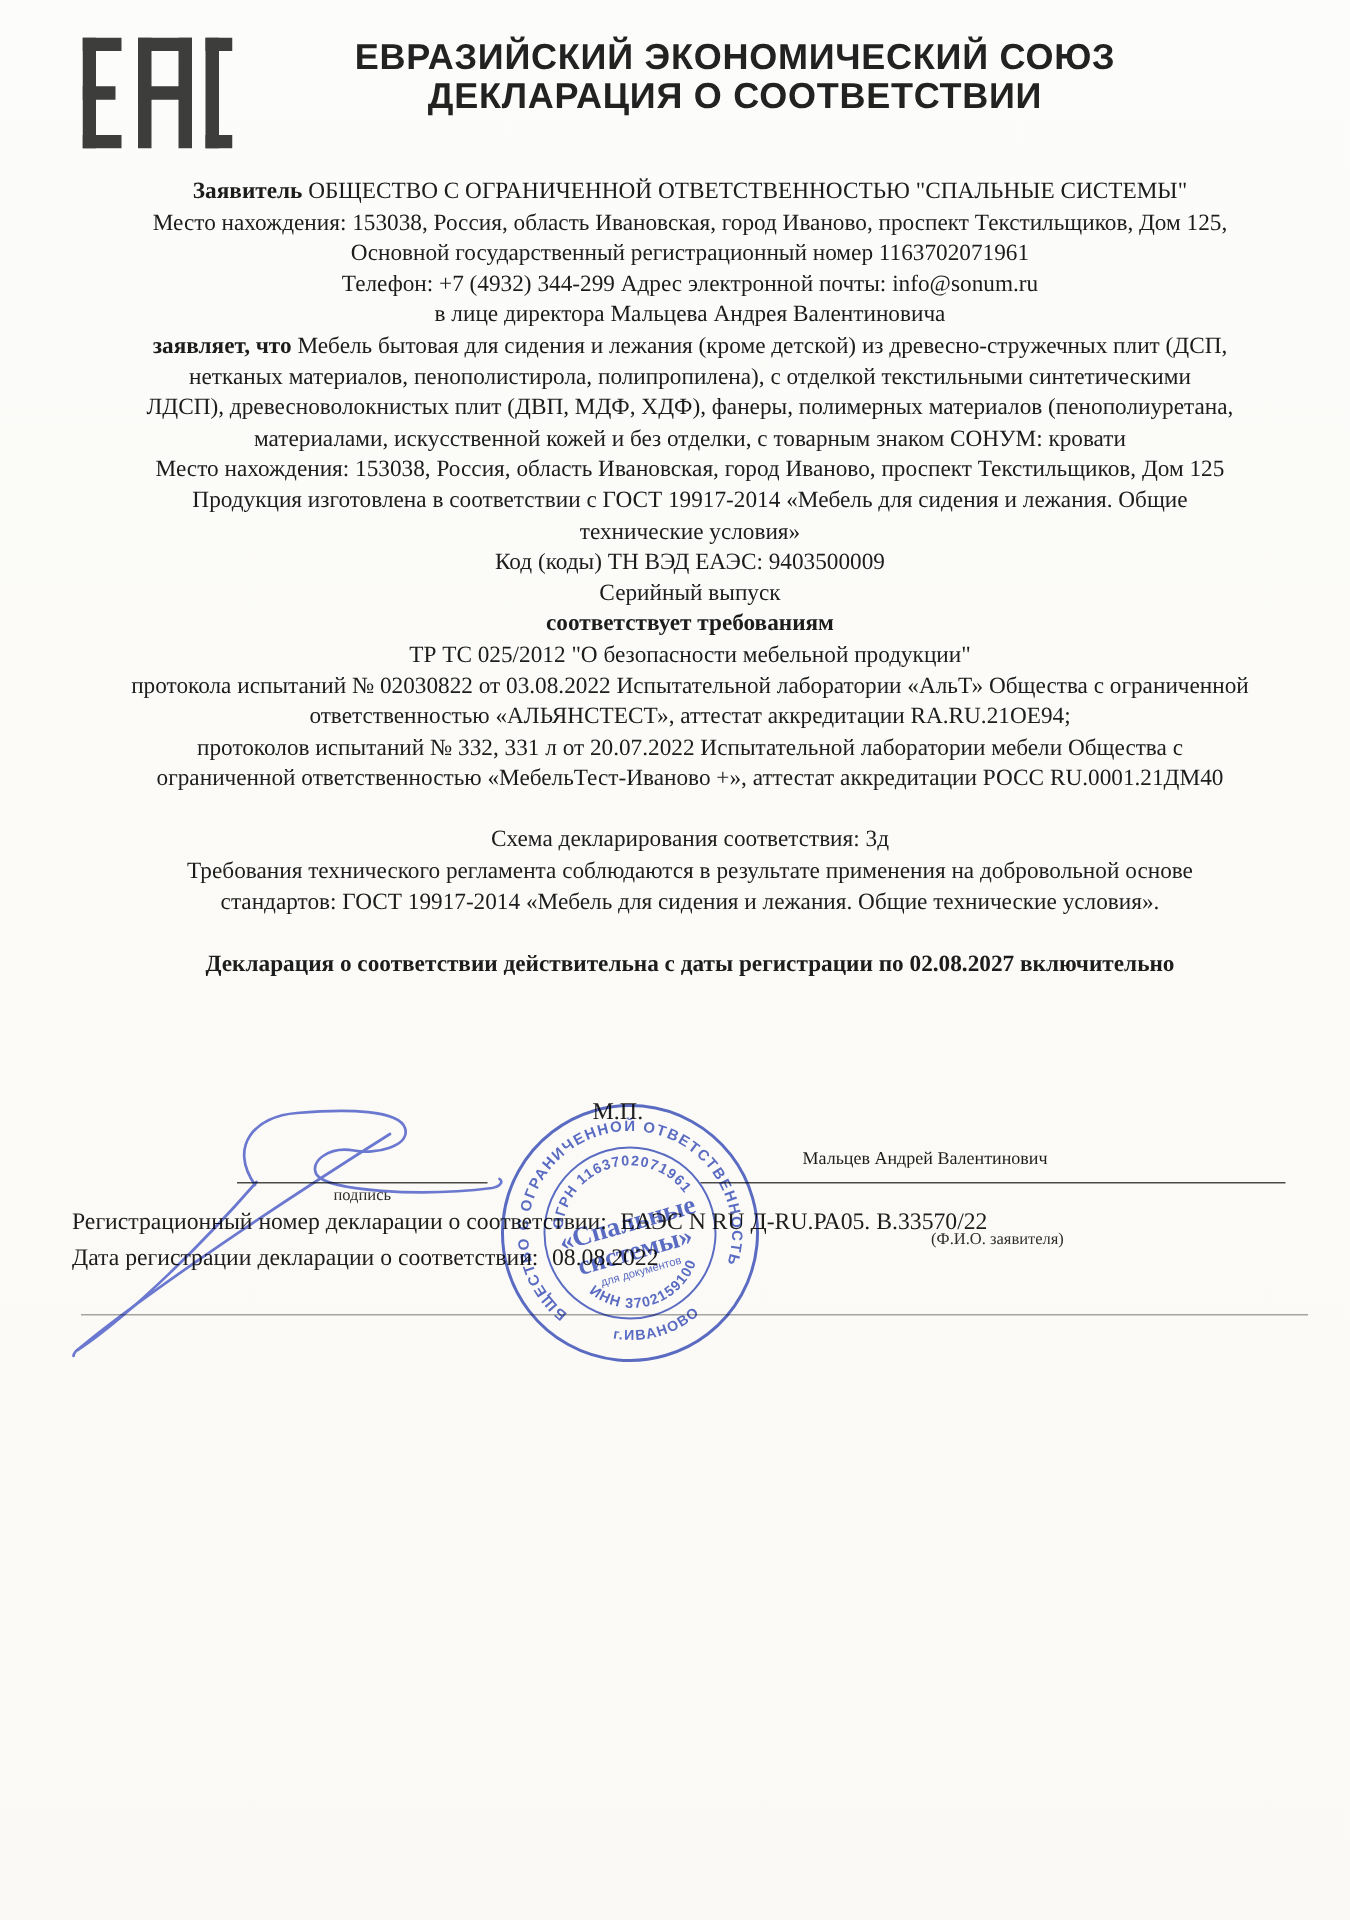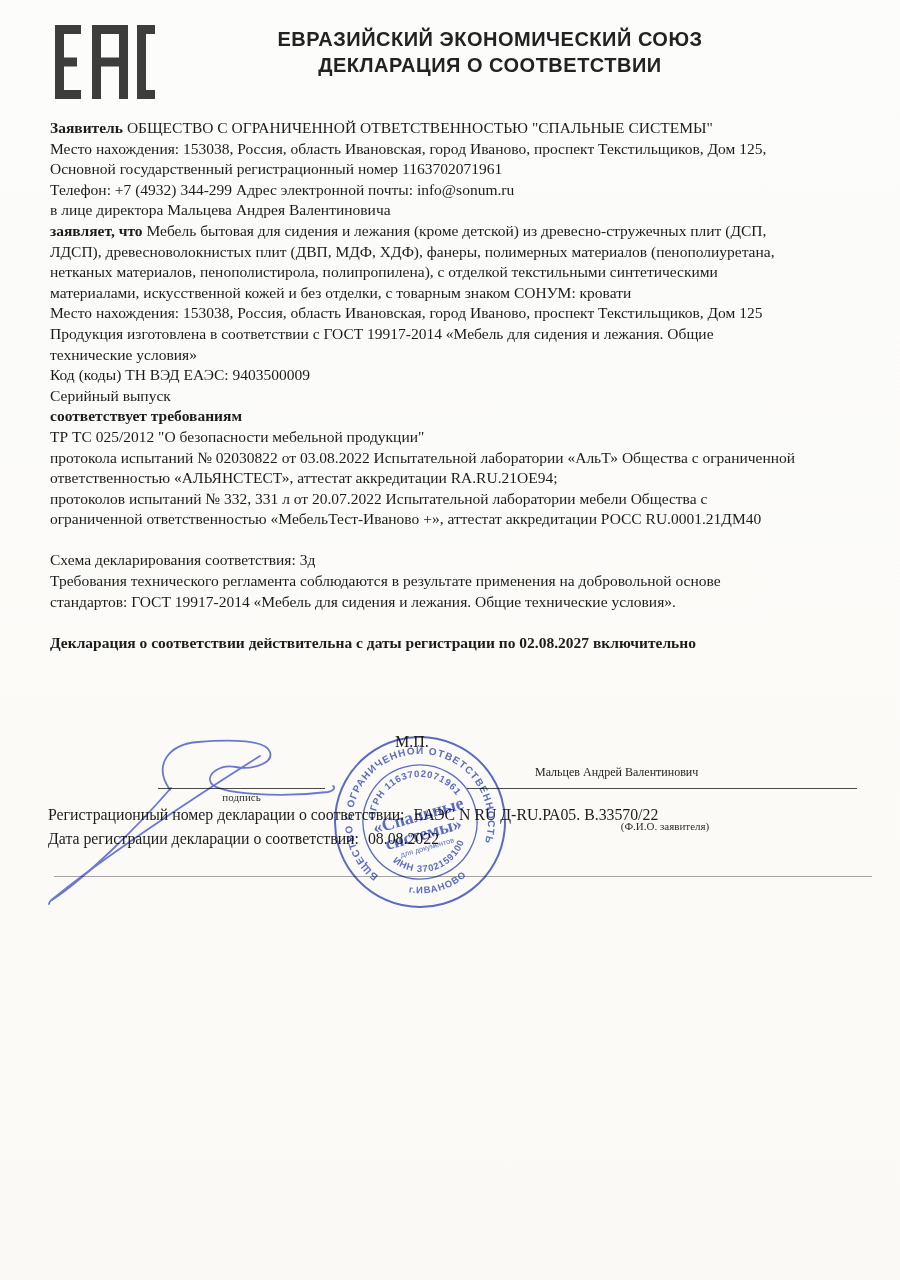--- a/index.html
+++ b/index.html
@@ -12,27 +12,27 @@
     overflow:hidden;
     font-family:"Liberation Serif", serif;
     color:#1c1c1c;
   }
   
   .eac-logo { position:absolute; left:55px; top:25px; width:100px; height:74px; }
   .doc-title {
     position:absolute; left:150px; top:26px; width:680px;
     text-align:center;
     font-family:"Liberation Sans", sans-serif;
-    font-weight:bold; font-size:20px; line-height:26px;
+    font-weight:bold; font-size:24px; line-height:26px;
     letter-spacing:0.5px; color:#222;
   }
   
   .doc-body {
     position:absolute; left:50px; top:118px; width:820px;
-    font-size:15.5px; line-height:20.6px;
+    font-size:15.5px; line-height:20.6px;text-align:center;
   }
   .doc-line { min-height:20.6px; white-space:nowrap; }
   .doc-line b, .doc-line.bold { font-weight:bold; }
   
   .sig-line { position:absolute; height:0; border-top:1.3px solid #4a4a48; }
   .sig-line.left  { left:158px; top:788px; width:167px; }
   .sig-line.right { left:467px; top:788px; width:390px; }
   .caption { position:absolute; font-size:11px; color:#2e2e2c; text-align:center; }
   .caption.podpis { left:158px; top:791px; width:167px; }
   .caption.fio    { left:540px; top:820px; width:250px; }
@@ -78,22 +78,22 @@
     <div>ДЕКЛАРАЦИЯ О СООТВЕТСТВИИ</div>
   </div>
 
   <div class="doc-body">
       <div class="doc-line"><b>Заявитель </b>ОБЩЕСТВО С ОГРАНИЧЕННОЙ ОТВЕТСТВЕННОСТЬЮ "СПАЛЬНЫЕ СИСТЕМЫ"</div>
       <div class="doc-line">Место нахождения: 153038, Россия, область Ивановская, город Иваново, проспект Текстильщиков, Дом 125,</div>
       <div class="doc-line">Основной государственный регистрационный номер 1163702071961</div>
       <div class="doc-line">Телефон: +7 (4932) 344-299 Адрес электронной почты: info@sonum.ru</div>
       <div class="doc-line">в лице директора Мальцева Андрея Валентиновича</div>
       <div class="doc-line"><b>заявляет, что </b>Мебель бытовая для сидения и лежания (кроме детской) из древесно-стружечных плит (ДСП,</div>
+      <div class="doc-line">нетканых материалов, пенополистирола, полипропилена), с отделкой текстильными синтетическими</div>
       <div class="doc-line">ЛДСП), древесноволокнистых плит (ДВП, МДФ, ХДФ), фанеры, полимерных материалов (пенополиуретана,</div>
-      <div class="doc-line">нетканых материалов, пенополистирола, полипропилена), с отделкой текстильными синтетическими</div>
       <div class="doc-line">материалами, искусственной кожей и без отделки, с товарным знаком СОНУМ: кровати</div>
       <div class="doc-line">Место нахождения: 153038, Россия, область Ивановская, город Иваново, проспект Текстильщиков, Дом 125</div>
       <div class="doc-line">Продукция изготовлена в соответствии с ГОСТ 19917-2014 «Мебель для сидения и лежания. Общие</div>
       <div class="doc-line">технические условия»</div>
       <div class="doc-line">Код (коды) ТН ВЭД ЕАЭС: 9403500009</div>
       <div class="doc-line">Серийный выпуск</div>
       <div class="doc-line bold">соответствует требованиям</div>
       <div class="doc-line">ТР ТС 025/2012 "О безопасности мебельной продукции"</div>
       <div class="doc-line">протокола испытаний № 02030822 от 03.08.2022 Испытательной лаборатории «АльТ» Общества с ограниченной</div>
       <div class="doc-line">ответственностью «АЛЬЯНСТЕСТ», аттестат аккредитации RA.RU.21ОЕ94;</div>

